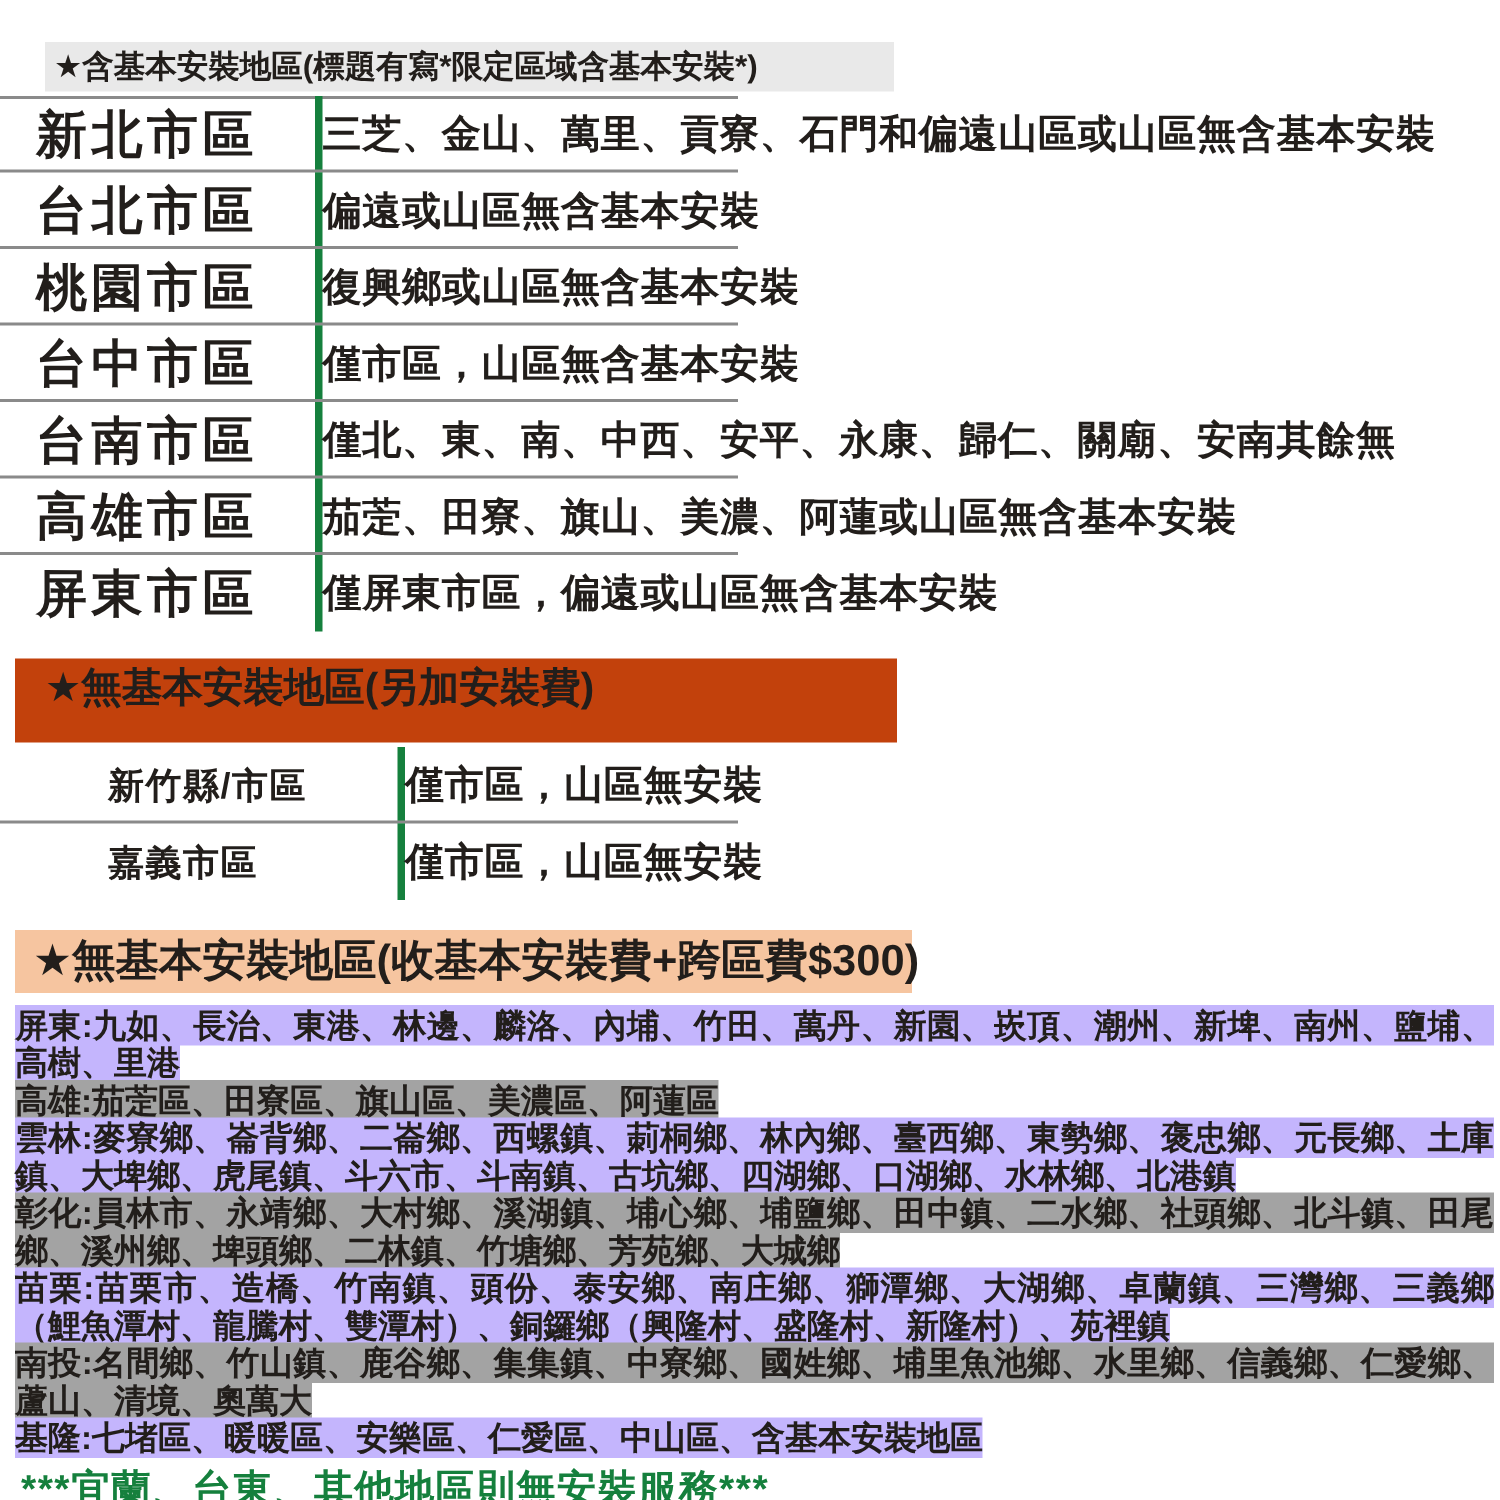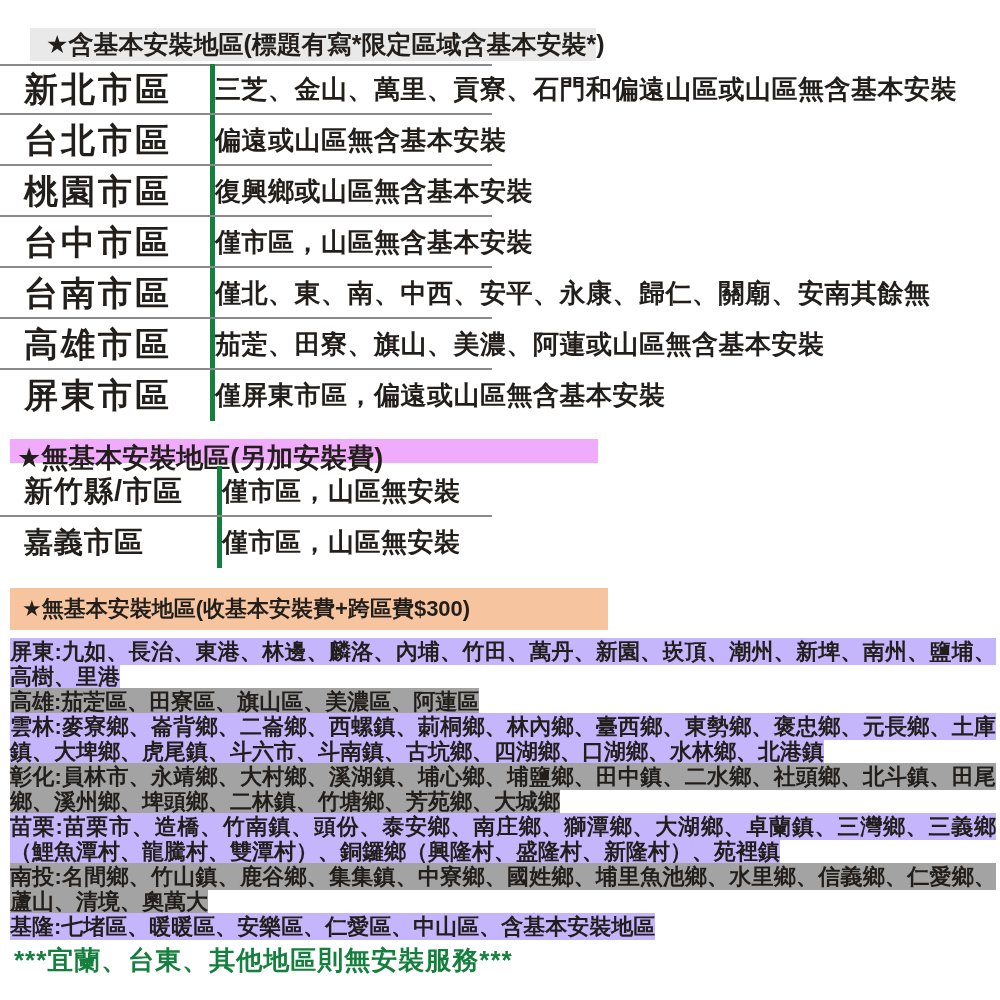--- a/index.html
+++ b/index.html
@@ -7,46 +7,46 @@
     width:1000px;height:1000px;background:#ffffff;overflow:hidden;
     font-family:"Liberation Sans","DejaVu Sans",sans-serif;
     font-weight:bold;color:#221e1b;
   }
   .page{position:relative;width:1000px;height:1000px;}
 
   
   .hdr{box-sizing:border-box;white-space:nowrap;}
   .hdr1{
     margin:28px 0 0 30px;width:566px;height:33px;line-height:33px;
-    font-size:25px;background:#e9e9e9;padding-left:16px;
+    font-size:21px;background:#e9e9e9;padding-left:6px;
   }
   .hdr2{
-    margin:18px 0 0 10px;width:588px;height:24px;line-height:38px;
-    font-size:27px;background:#f0abfc;padding-left:7px;
+    margin:18px 0 0 10px;width:588px;height:56px;line-height:38px;
+    font-size:27px;background:#c2410c;padding-left:20px;
   }
   .hdr3{
     margin:20px 0 0 10px;width:598px;height:42px;line-height:42px;
-    font-size:22px;background:#f6c5a0;padding-left:12px;
+    font-size:29px;background:#f6c5a0;padding-left:12px;
   }
 
   
   .tbl{position:relative;width:985px;margin-top:3px;}
   .tbl1::before{
     content:"";position:absolute;top:0;left:0;width:492px;height:2px;background:#8a8a8a;
   }
   .row{display:flex;align-items:stretch;height:51px;position:relative;}
   .row:not(:last-child)::after{
     content:"";position:absolute;bottom:0;left:0;width:492px;height:2px;background:#8a8a8a;
   }
   .cell-region{
     flex:0 0 auto;width:215px;box-sizing:border-box;border-right:5px solid #15803d;
     display:flex;align-items:center;padding-left:24px;
     font-size:34px;letter-spacing:3px;white-space:nowrap;
   }
-  .tbl2 .cell-region{width:222px;font-size:29px;letter-spacing:1px;}
+  .tbl2 .cell-region{width:222px;font-size:24px;letter-spacing:1px;margin-left:48px;}
   .cell-detail{
     display:flex;align-items:center;
     font-size:26px;letter-spacing:0.5px;white-space:nowrap;
   }
   .tbl2 .cell-detail{font-size:26px;}
 
   
   .list{
     margin:9px 0 0 10px;width:986px;
     font-size:22px;line-height:25px;letter-spacing:0px;

